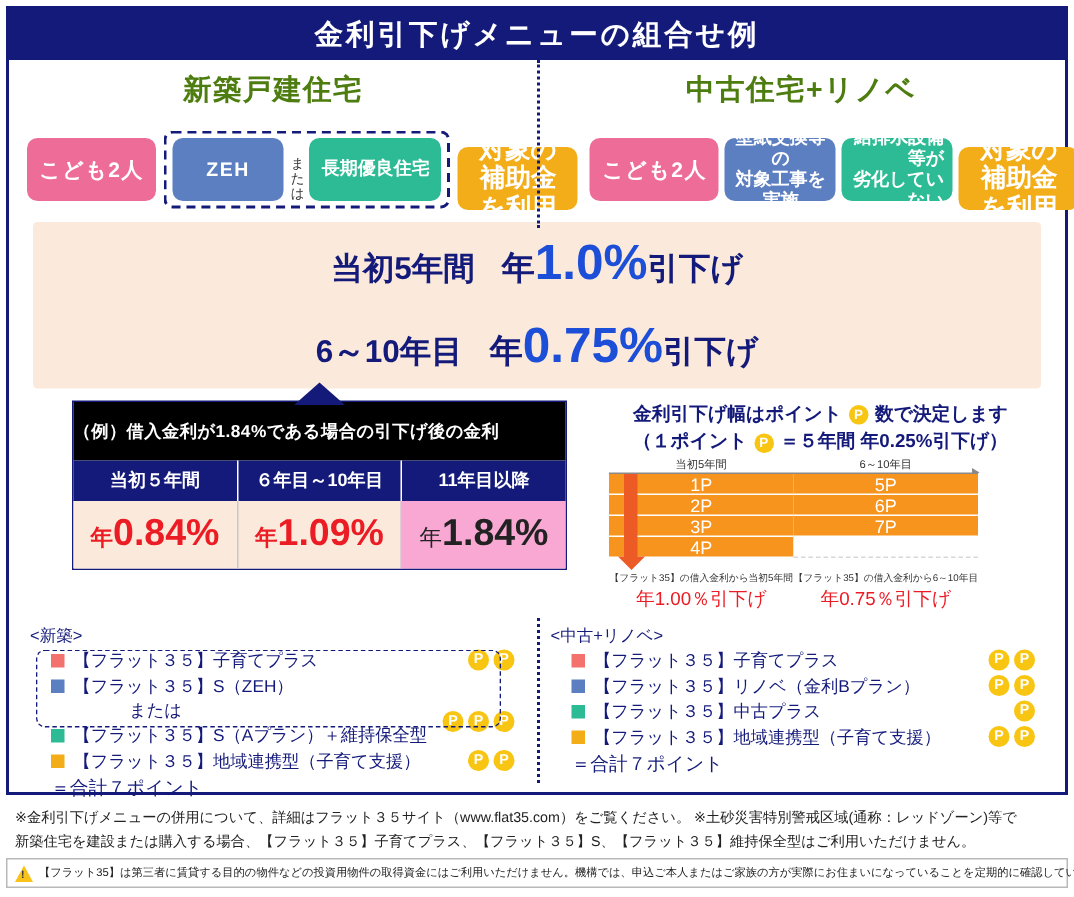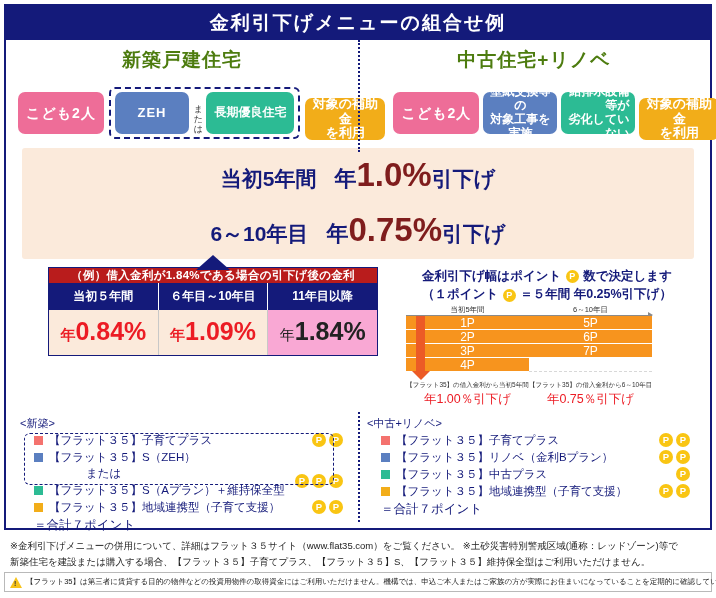--- a/index.html
+++ b/index.html
@@ -39,21 +39,21 @@
   .badge-col { flex:1; display:flex; align-items:center; gap:5px; padding:0 4px; }
   .badge-col.right { justify-content:flex-end; gap:4px; }
   .badge {
     border-radius:7px; color:#fff; font-weight:bold;
     display:flex; flex-direction:column; align-items:center; justify-content:center;
     text-align:center; line-height:1.15; padding:5px 6px; height:42px;
   }
   .badge.pink { background:#ee6d98; font-size:14px; letter-spacing:1px; min-width:86px;}
   .badge.blue { background:#5b7fc0; font-size:12px; min-width:74px; }
   .badge.green{ background:#2cbb94; font-size:12px; min-width:74px;text-align:right; }
-  .badge.orange{background:#f2ad19; font-size:13px; min-width:80px;margin-top:12px; }
+  .badge.orange{background:#f2ad19; font-size:17px; min-width:80px;margin-top:12px; }
   .badge.blue.zeh { font-size:13px; letter-spacing:1px; width:72px;}
   .badge.green.choki { font-size:12px; width:88px; }
 
   .or-group {
     display:flex; align-items:center; gap:4px;
     border:2px dashed #141a7a; border-radius:6px; padding:3px 4px;
   }
   .or-text {
     writing-mode:vertical-rl; font-size:9px; color:#333;
     line-height:1.05; letter-spacing:0px; font-weight:normal;
@@ -61,38 +61,38 @@
 
   
   .highlight {
     margin:6px 16px 0 16px; background:#fbeadb; border-radius:3px;
     padding:10px 0 12px 0; text-align:center;
   }
   .hl-line { color:#141a7a; font-weight:bold; white-space:nowrap; line-height:1.05; }
   .hl-line + .hl-line { margin-top:20px; }
   .hl-sm { font-size:21px; }
   .hl-num { font-size:21px; }
-  .hl-num .big { font-size:33px; color:#7f1d1d; }
+  .hl-num .big { font-size:33px; color:#1d4ed8; }
   .hl-nen { font-size:22px; color:#141a7a; }
   .gap { display:inline-block; width:18px; }
 
   
   .mid { display:flex; margin-top:8px; position:relative; }
   .mid-left { width:372px; padding-left:42px; position:relative; }
   .mid-right { flex:1; padding-left:6px; }
 
   .tri {
     position:absolute; left:50%; transform:translateX(-50%); top:-13px;
     width:0;height:0;border-left:17px solid transparent;
     border-right:17px solid transparent;border-bottom:15px solid #141a7a;
   }
   .rate-table { width:330px; border:1px solid #141a7a; position:relative; }
   .rt-title {
-    background:#b91c1c; color:#fff; font-size:11.5px; font-weight:bold;
-    text-align:center; padding:0 0; letter-spacing:0.3px;
+    background:#000000; color:#fff; font-size:11.5px; font-weight:bold;
+    padding:12px 0; letter-spacing:0.3px;
   }
   .rt-head { display:flex; background:#141a7a; }
   .rt-head div {
     flex:1; color:#fff; font-size:12px; font-weight:bold; text-align:center;
     padding:5px 0; border-left:1px solid #fff;
   }
   .rt-head div:first-child { border-left:none; }
   .rt-body { display:flex; }
   .rt-body div {
     flex:1; text-align:center; padding:7px 0 9px 0;

